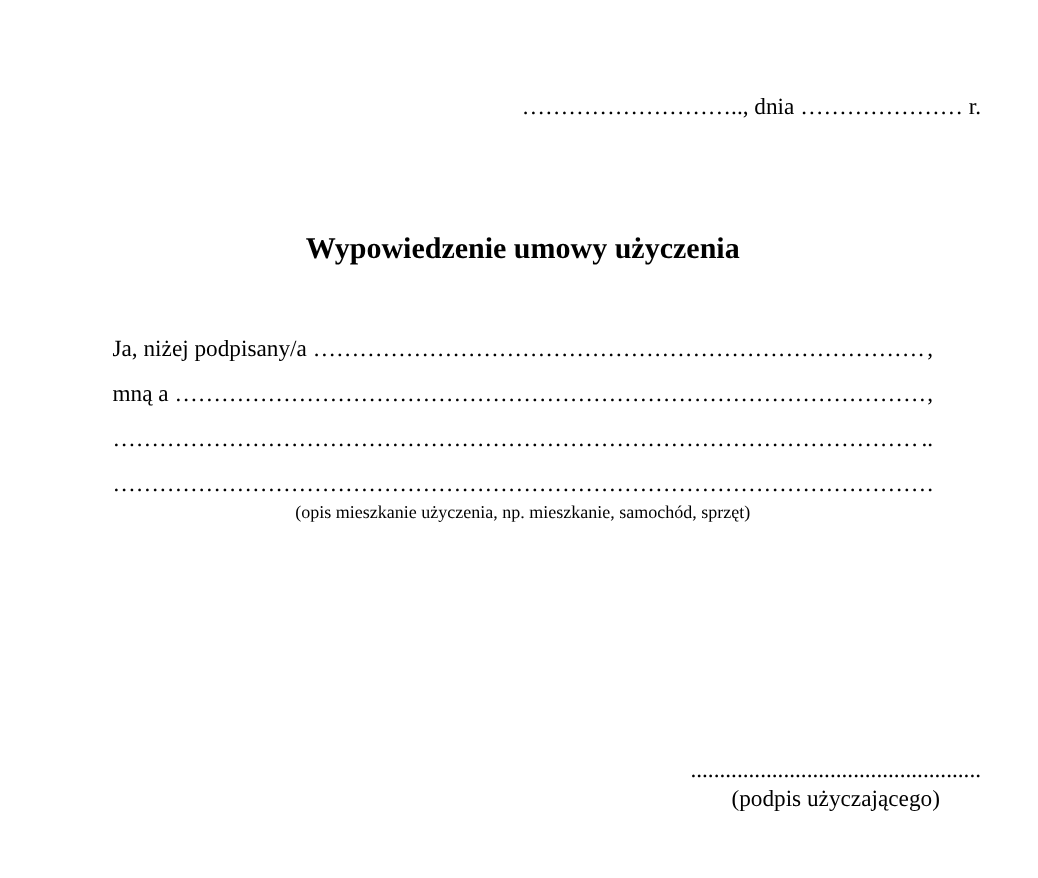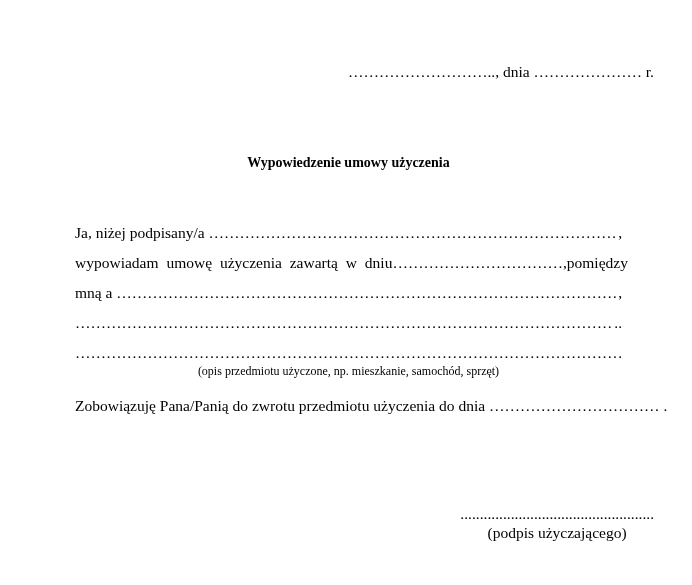--- a/index.html
+++ b/index.html
@@ -26,21 +26,21 @@
     white-space: pre;
     text-align: right;
   }
   .doc-title {
     position: absolute;
     top: 155px;
     left: 75px;
     width: 547px;
     margin: 0;
     text-align: center;
-    font-size: 14px;
+    font-size: 20px;
     font-weight: bold;
   }
   .body-block {
     position: absolute;
     top: 218px;
     left: 75px;
     width: 547px;
   }
   .line {
     display: flex;
@@ -99,45 +99,39 @@
   <h1 class="doc-title">Wypowiedzenie umowy użyczenia</h1>
 
   <div class="body-block">
 
     <div class="line">
       <span>Ja, niżej podpisany/a </span>
       <span class="fill">………………………………………………………………………………………………………………………………………………</span>
       <span>,</span>
     </div>
 
-    <div class="line spread">
-      <span class="wsp">wypowiadam umowę użyczenia zawartą w dniu</span>
-      <span>……………………………,</span>
-      <span>pomiędzy</span>
-    </div>
 
     <div class="line">
       <span>mną a </span>
       <span class="fill">………………………………………………………………………………………………………………………………………………</span>
       <span>,</span>
     </div>
 
     <div class="line">
       <span class="fill">………………………………………………………………………………………………………………………………………………</span>
       <span>..</span>
     </div>
 
     <div class="line">
       <span class="fill">………………………………………………………………………………………………………………………………………………</span>
       <span>.</span>
     </div>
 
-    <div class="caption">(opis przedmiotu użyczone, np. mieszkanie, samochód, sprzęt)</div>
+    <div class="caption">(opis mieszkanie użyczenia, np. mieszkanie, samochód, sprzęt)</div>
 
-    <div class="obligation">Zobowiązuję Pana/Panią do zwrotu przedmiotu użyczenia do dnia …………………………… .</div>
 
   </div>
 
   <div class="signature">
     <div class="sig-dots">..................................................</div>
     <div class="sig-label">(podpis użyczającego)</div>
   </div>
 
 </div>
 

